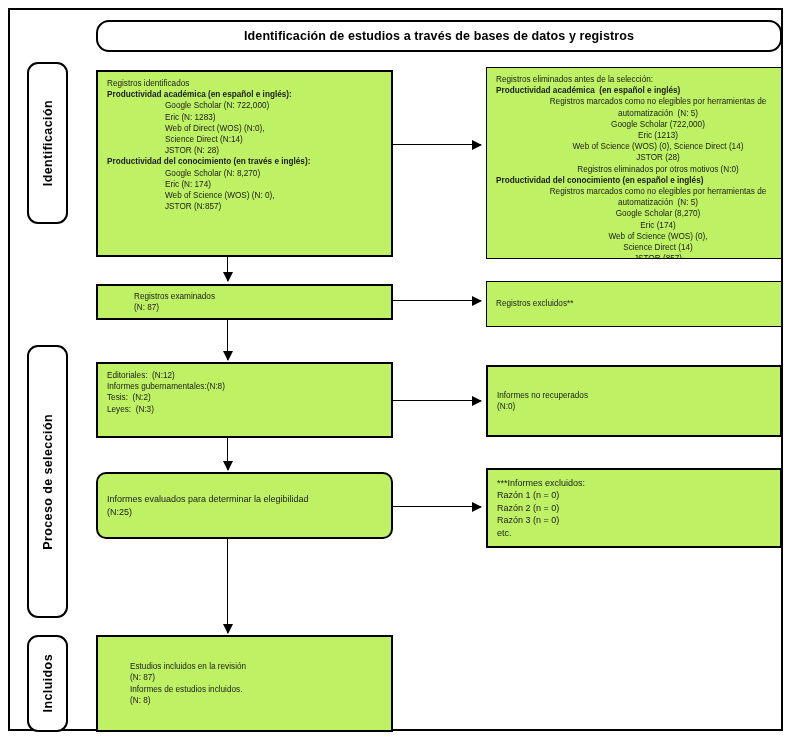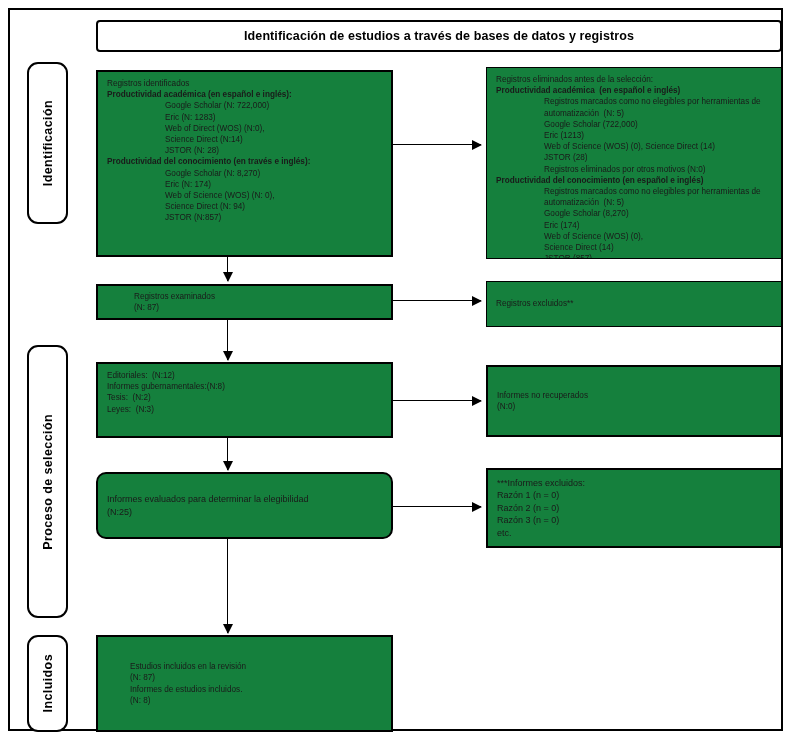--- a/index.html
+++ b/index.html
@@ -23,21 +23,21 @@
     border: 2px solid #000;
     background: #fff;
   }
 
   
   #title-box {
     position: absolute;
     left: 86px; top: 10px;
     width: 686px; height: 32px;
     border: 2px solid #000;
-    border-radius: 4px;
+    border-radius: 13px;
     background: #fff;
     display: flex;
     align-items: center;
     justify-content: center;
   }
   #title-box .title-text {
     font-size: 12.5px;
     font-weight: bold;
     letter-spacing: .1px;
     color: #000;
@@ -62,36 +62,36 @@
     white-space: nowrap;
     color: #000;
   }
   #stage-identificacion { left: 17px; top: 52px;  width: 41px; height: 162px; }
   #stage-proceso        { left: 17px; top: 335px; width: 41px; height: 273px; }
   #stage-incluidos      { left: 17px; top: 625px; width: 41px; height: 97px;  }
 
   
   .fbox {
     position: absolute;
-    background: #15803d;
+    background: #bef264;
     border: 2px solid #000;
     padding: 6px 9px;
     overflow: hidden;
   }
   .fbox.thin { border-width: 1.5px; }
 
   .fbox .line {
     font-size: 8.2px;
     line-height: 11.2px;
     white-space: pre-wrap;
     color: #1a1a1a;
   }
   .fbox .line.b    { font-weight: bold; }
   .fbox .line.ind  { padding-left: 58px; }
-  .fbox .line.ind2 { padding-left: 48px; }
+  .fbox .line.ind2 { padding-left: 48px; text-align: center; }
   .fbox .line.big  { font-size: 9px; line-height: 12.5px; }
 
   .fbox .vcenter { display: flex; flex-direction: column; justify-content: center; height: 100%; }
 
   
   #box-identificados { left: 86px;  top: 60px;  width: 297px; height: 187px; }
   #box-examinados    { left: 86px;  top: 274px; width: 297px; height: 36px; padding-left: 36px;  }
   #box-tipos         { left: 86px;  top: 352px; width: 297px; height: 76px;  }
   #box-evaluados     { left: 86px;  top: 462px; width: 297px; height: 67px; border-radius: 10px;  }
   #box-incluidos     { left: 86px;  top: 625px; width: 297px; height: 97px; padding-left: 32px;  }
@@ -164,21 +164,20 @@
     <div class="line b">Productividad académica (en español e inglés):</div>
     <div class="line ind">Google Scholar (N: 722,000)</div>
     <div class="line ind">Eric (N: 1283)</div>
     <div class="line ind">Web of Direct (WOS) (N:0),</div>
     <div class="line ind">Science Direct (N:14)</div>
     <div class="line ind">JSTOR (N: 28)</div>
     <div class="line b">Productividad del conocimiento (en través e inglés):</div>
     <div class="line ind">Google Scholar (N: 8,270)</div>
     <div class="line ind">Eric (N: 174)</div>
     <div class="line ind">Web of Science (WOS) (N: 0),</div>
-    <div class="line ind">Science Direct (N: 94)</div>
     <div class="line ind">JSTOR (N:857)</div>
   </div>
 
   <div class="fbox thin" id="box-eliminados">
     <div class="line">Registros eliminados antes de la selección:</div>
     <div class="line b">Productividad académica  (en español e inglés)</div>
     <div class="line ind2">Registros marcados como no elegibles por herramientas de</div>
     <div class="line ind2">automatización  (N: 5)</div>
     <div class="line ind2">Google Scholar (722,000)</div>
     <div class="line ind2">Eric (1213)</div>

